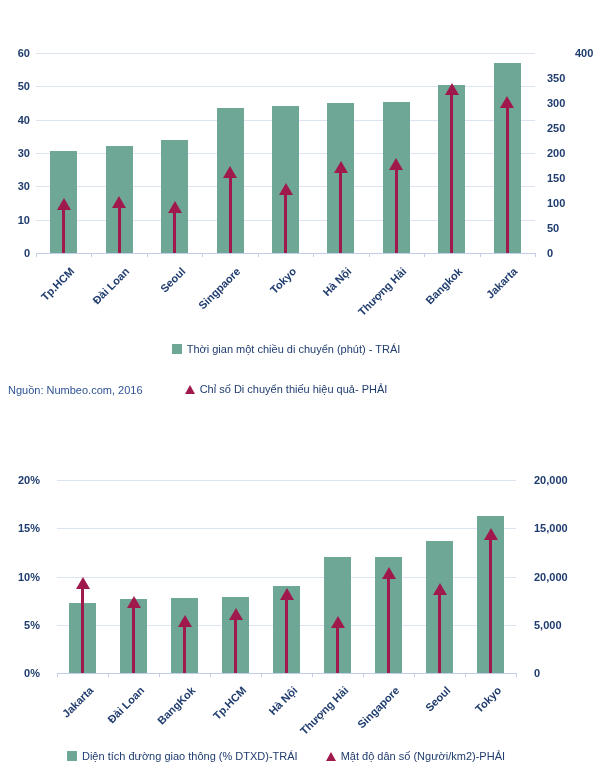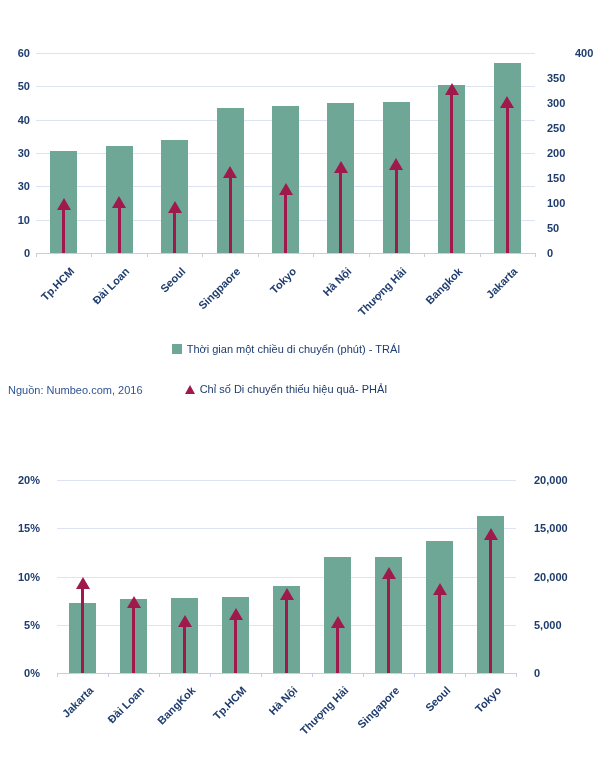--- a/index.html
+++ b/index.html
@@ -205,14 +205,24 @@
       <span class="xlabel" style="left: 80.5px;">Đài Loan</span>
       <span class="xlabel" style="left: 131.5px;">BangKok</span>
       <span class="xlabel" style="left: 182.5px;">Tp.HCM</span>
       <span class="xlabel" style="left: 233.5px;">Hà Nội</span>
       <span class="xlabel" style="left: 284.5px;">Thượng Hải</span>
       <span class="xlabel" style="left: 335.5px;">Singapore</span>
       <span class="xlabel" style="left: 386.5px;">Seoul</span>
       <span class="xlabel" style="left: 437.5px;">Tokyo</span>
     </div>
 
+  <div class="legend l1">
+    <span class="legend-item">
+      <span class="m-square"></span>
+      <span class="legend-text">Diện tích đường giao thông (% DTXD)-TRÁI</span>
+    </span>
+    <span class="legend-item">
+      <span class="m-tri"></span>
+      <span class="legend-text">Mật độ dân số (Người/km2)-PHẢI</span>
+    </span>
+  </div>
 
 </div>
 
 </body></html>

